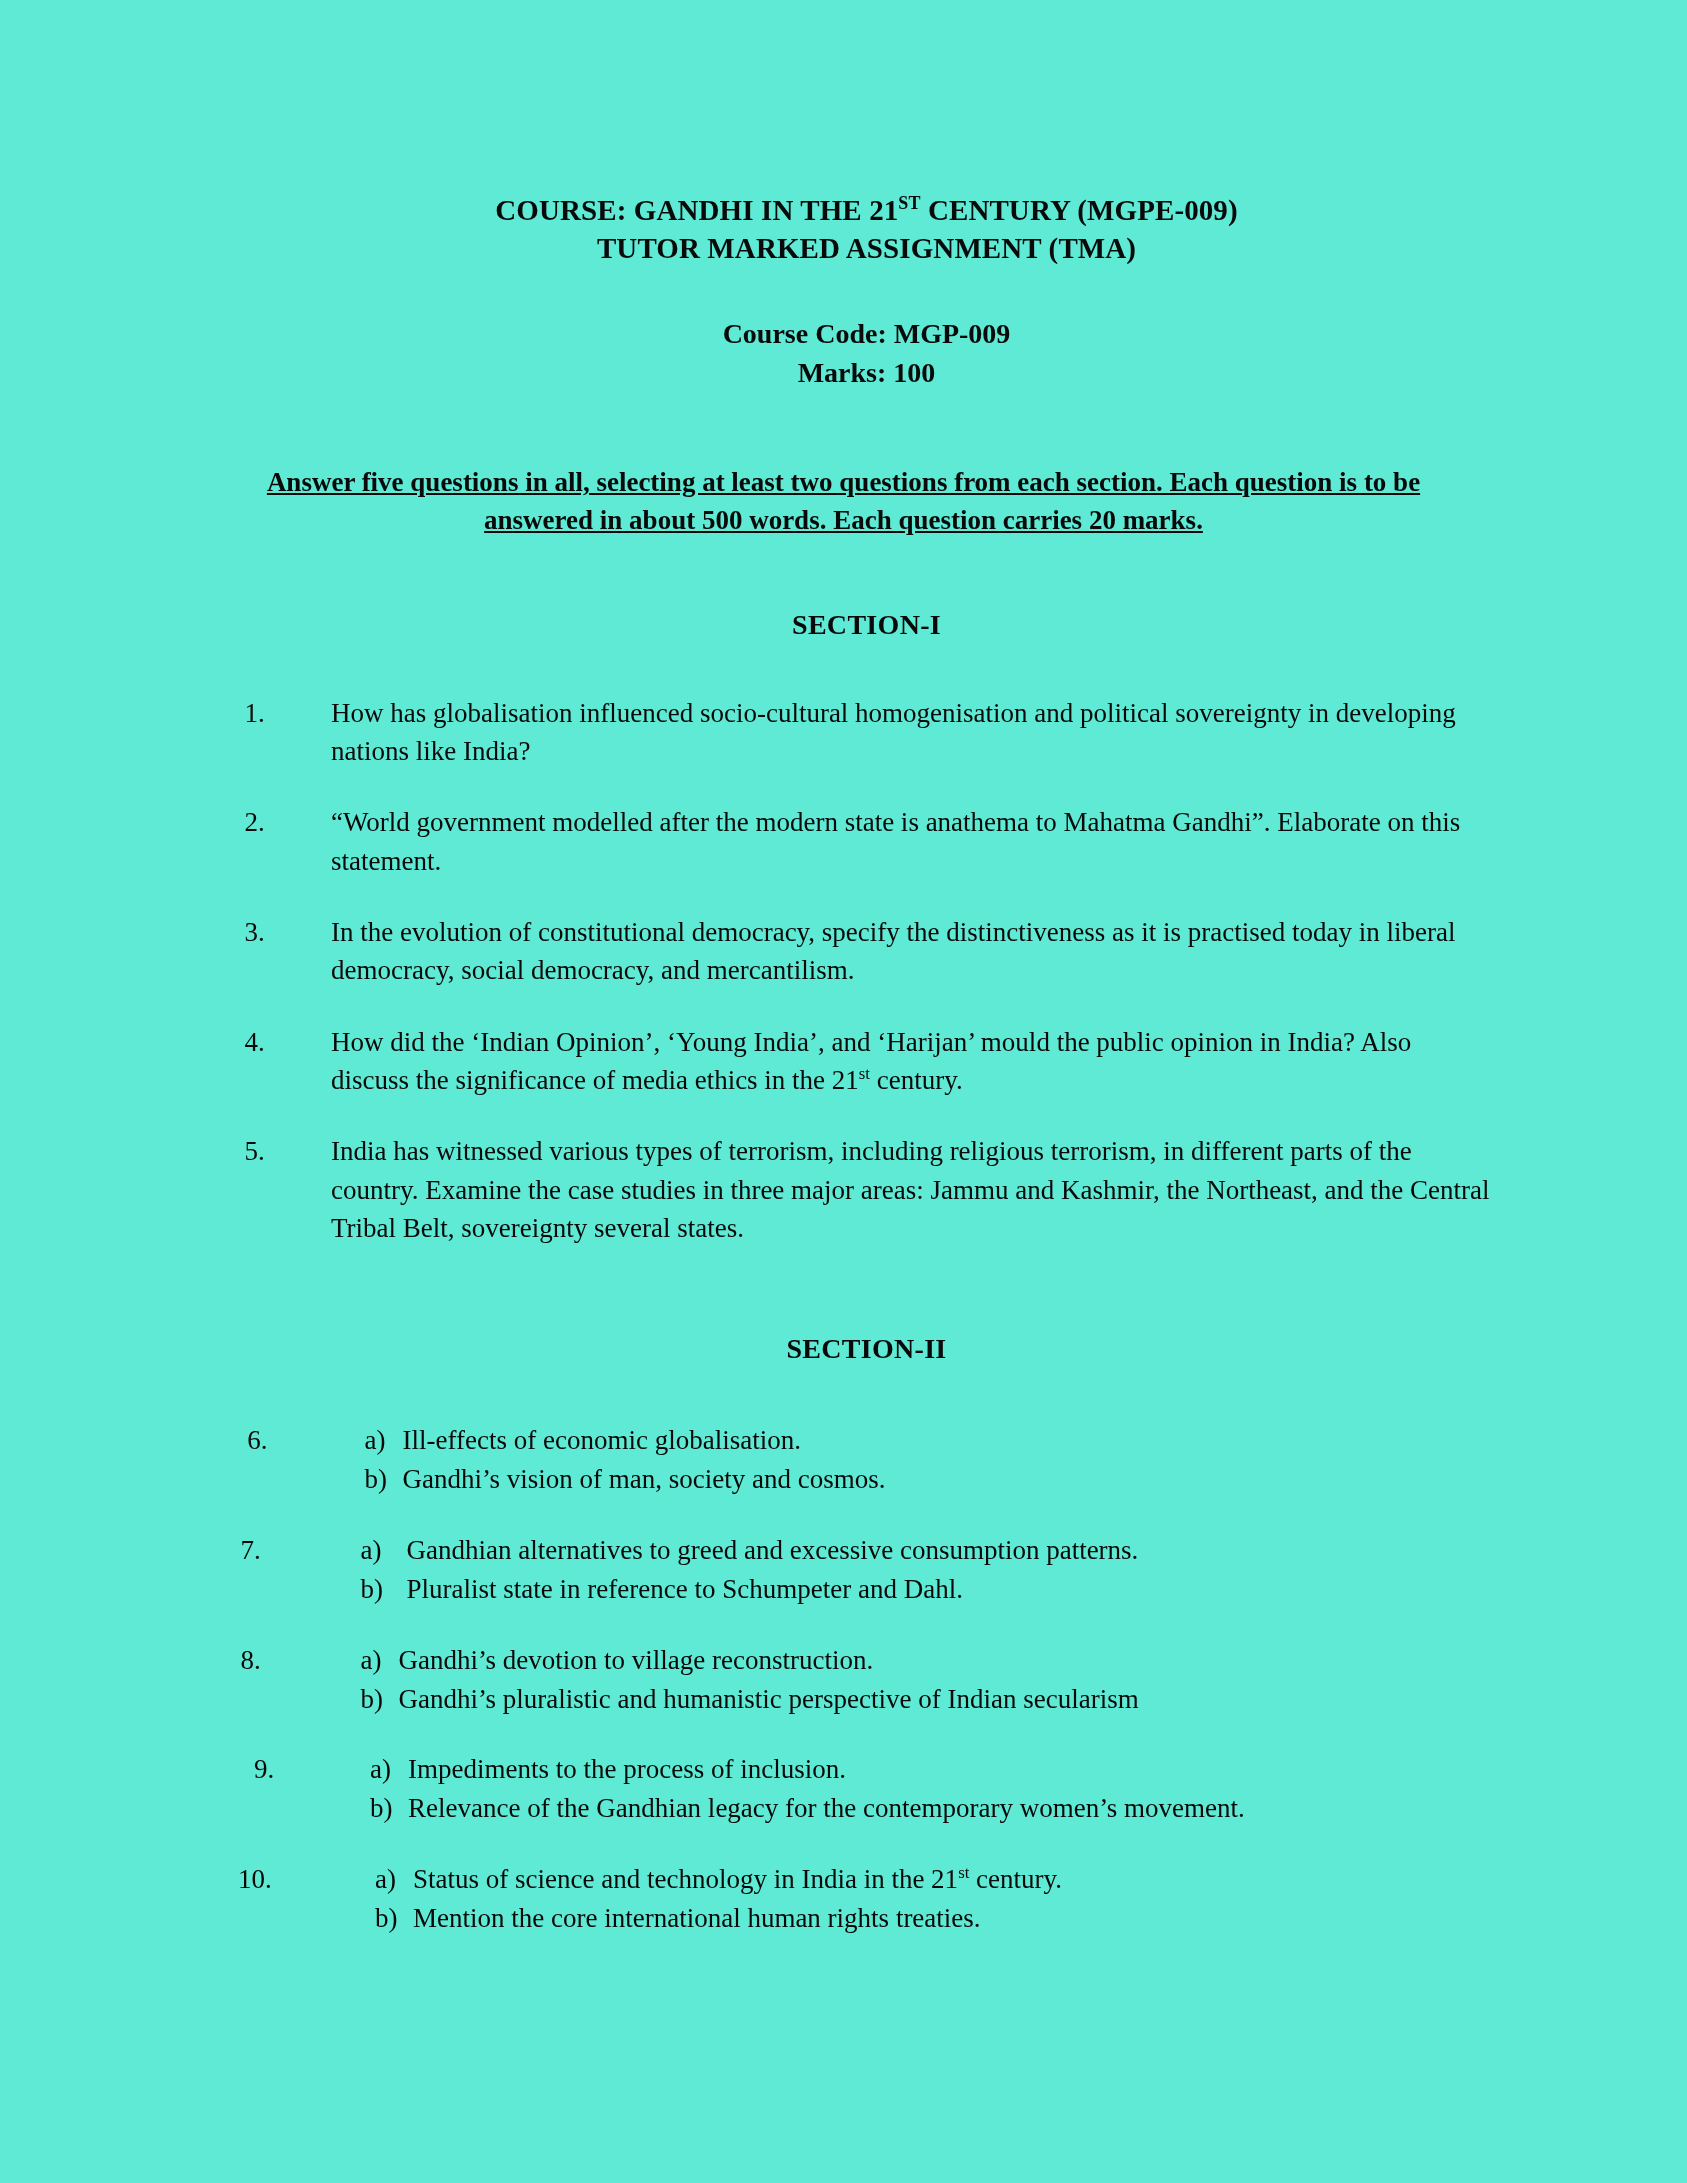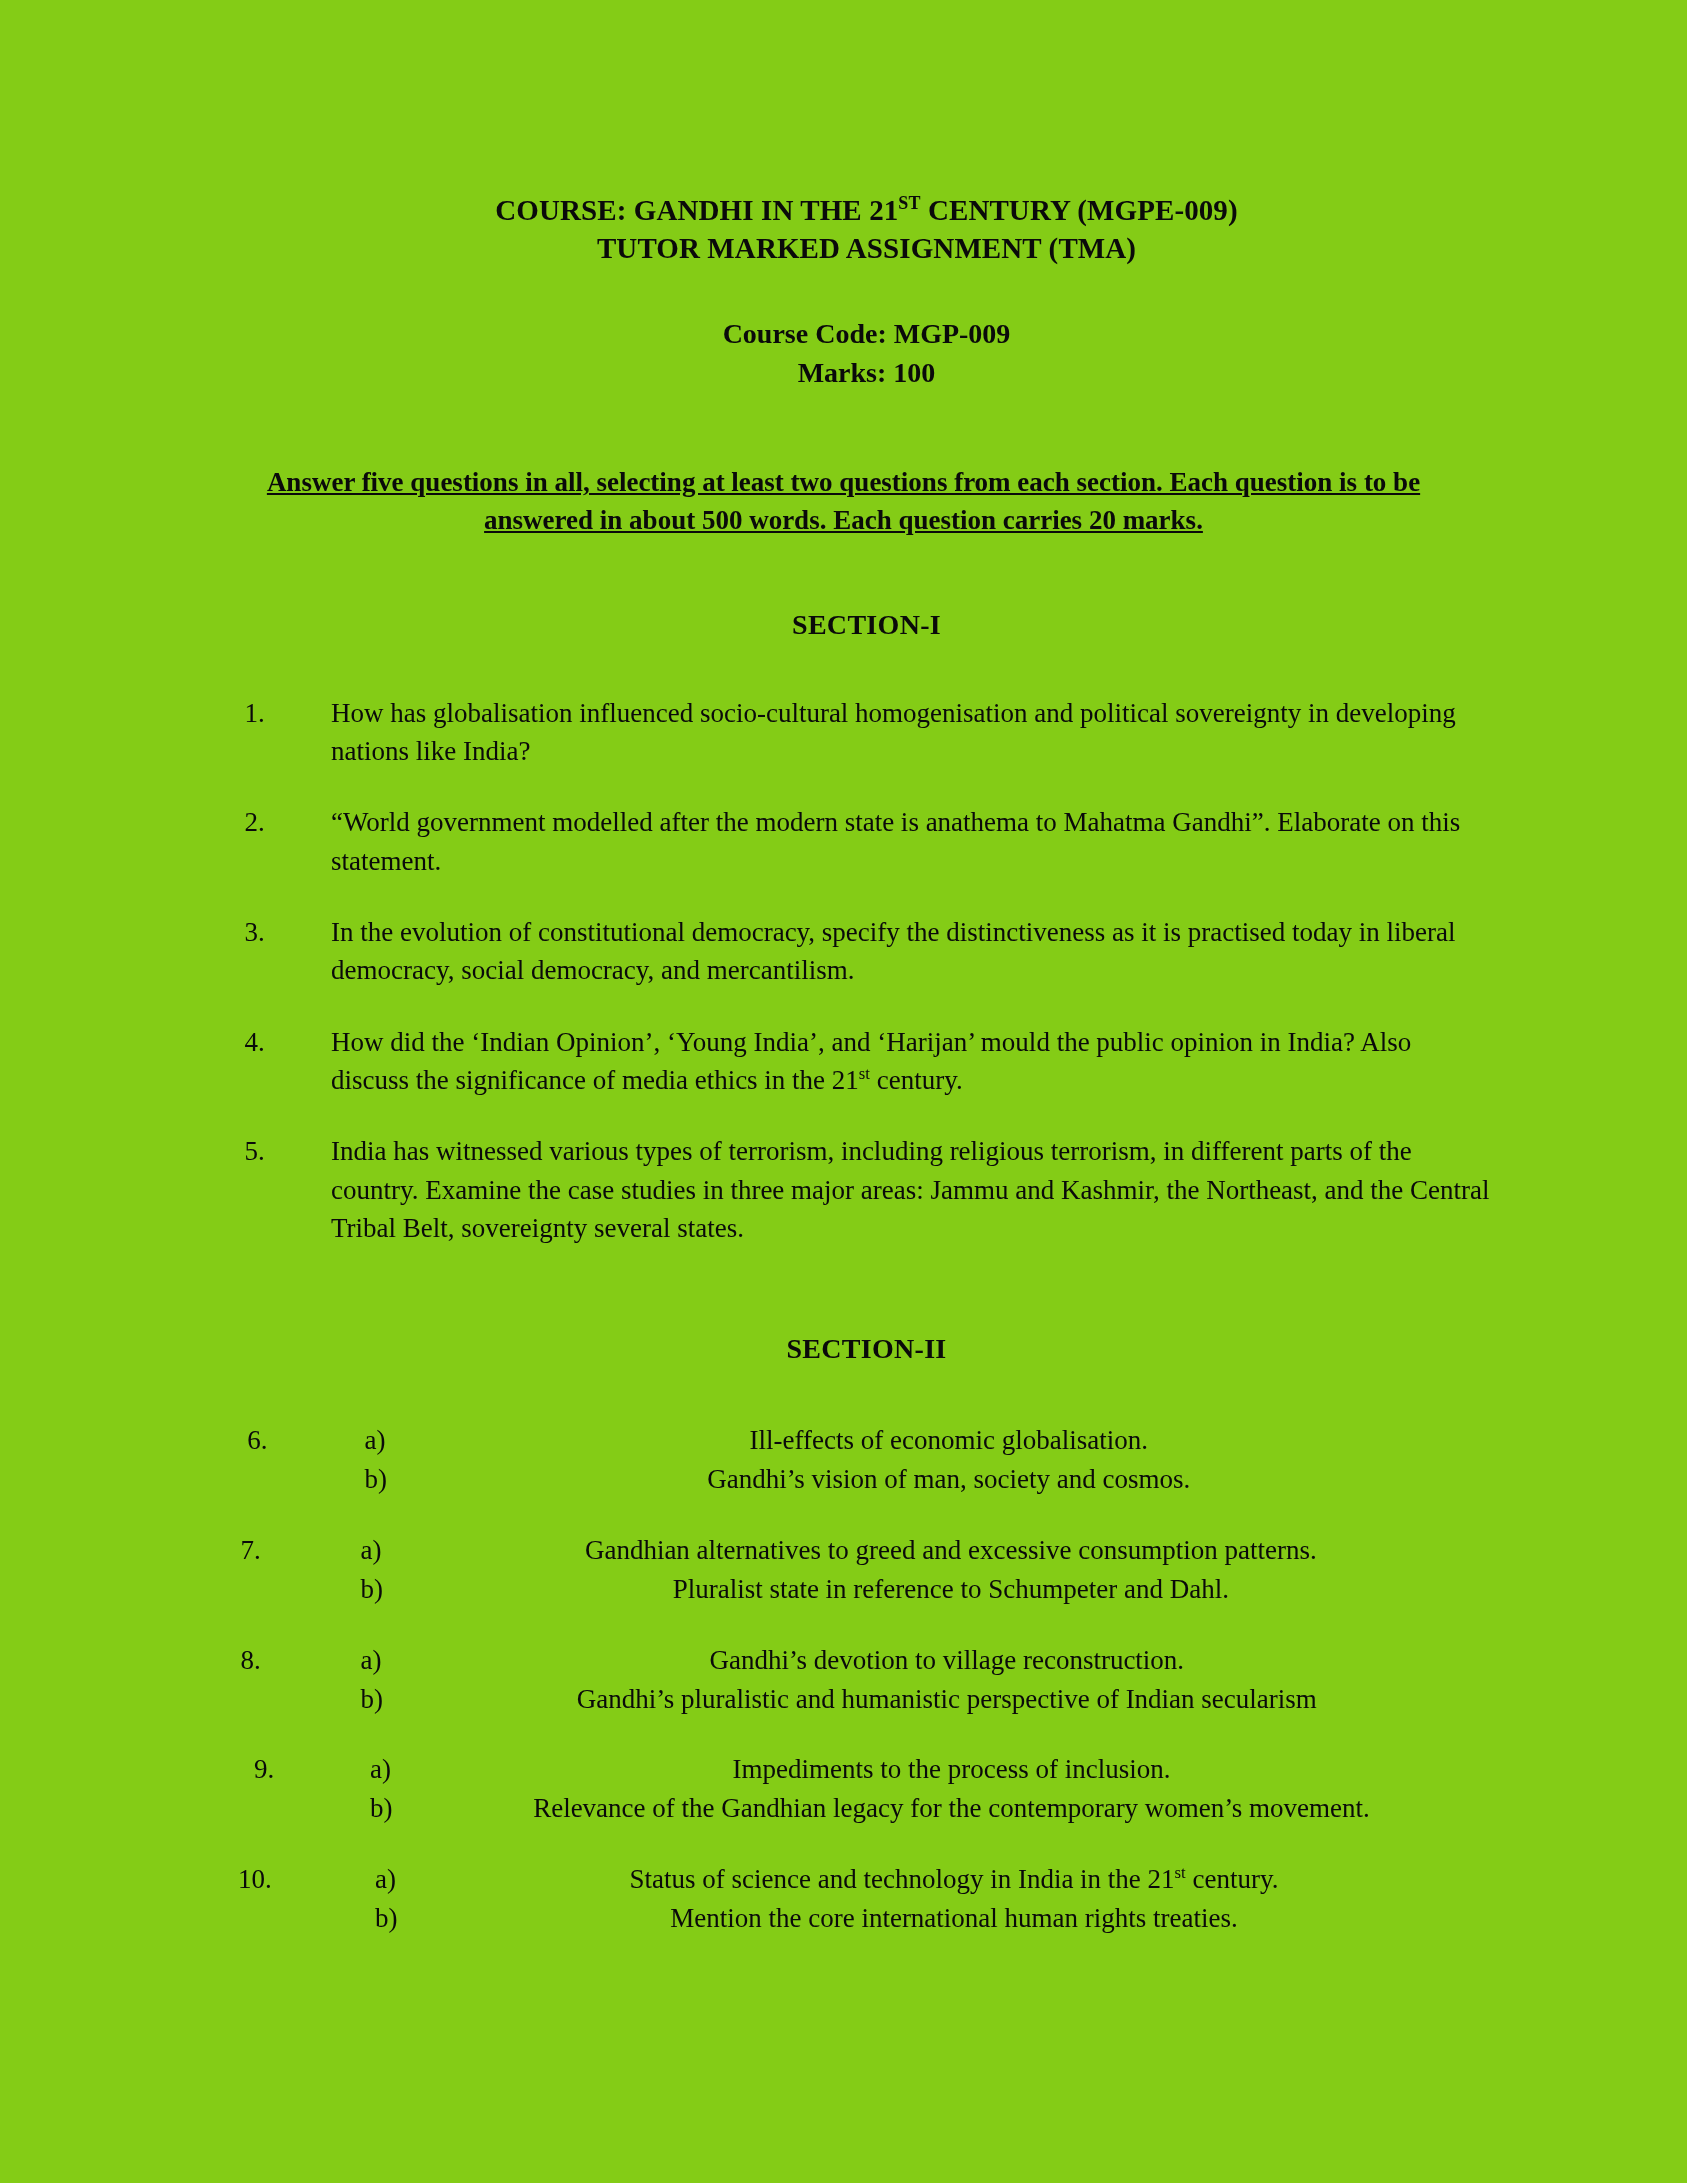--- a/index.html
+++ b/index.html
@@ -5,21 +5,21 @@
 <style>
   html, body {
     margin: 0;
     padding: 0;
     background: #ffffff;
   }
   .page {
     position: relative;
     width: 1687px;
     height: 2183px;
-    background: #84cc16;
+    background: #5eead4;
     font-family: "Liberation Serif", "DejaVu Serif", serif;
     color: #0a0a0a;
     box-sizing: border-box;
     overflow: hidden;
   }
   .content {
     position: absolute;
     left: 238px;
     top: 0;
     width: 1257px;
@@ -123,21 +123,20 @@
   .q2-sub {
     display: flex;
     align-items: flex-start;
   }
   .q2-marker {
     flex: 0 0 38px;
     width: 38px;
   }
   .q2-sub-text {
     flex: 1 1 auto;
-    text-align: center;
   }
   
   .indent-6  .q2-num { padding-left: 9.3px; }
   .indent-6  .q2-subs { padding-left: 14.6px; }
   .indent-7  .q2-num { padding-left: 2.6px; }
   .indent-7  .q2-subs { padding-left: 10.6px; }
   .indent-7  .q2-marker { flex: 0 0 46px; width: 46px; }
   .indent-8  .q2-num { padding-left: 2.6px; }
   .indent-8  .q2-subs { padding-left: 10.6px; }
   .indent-9  .q2-num { padding-left: 16px; }

